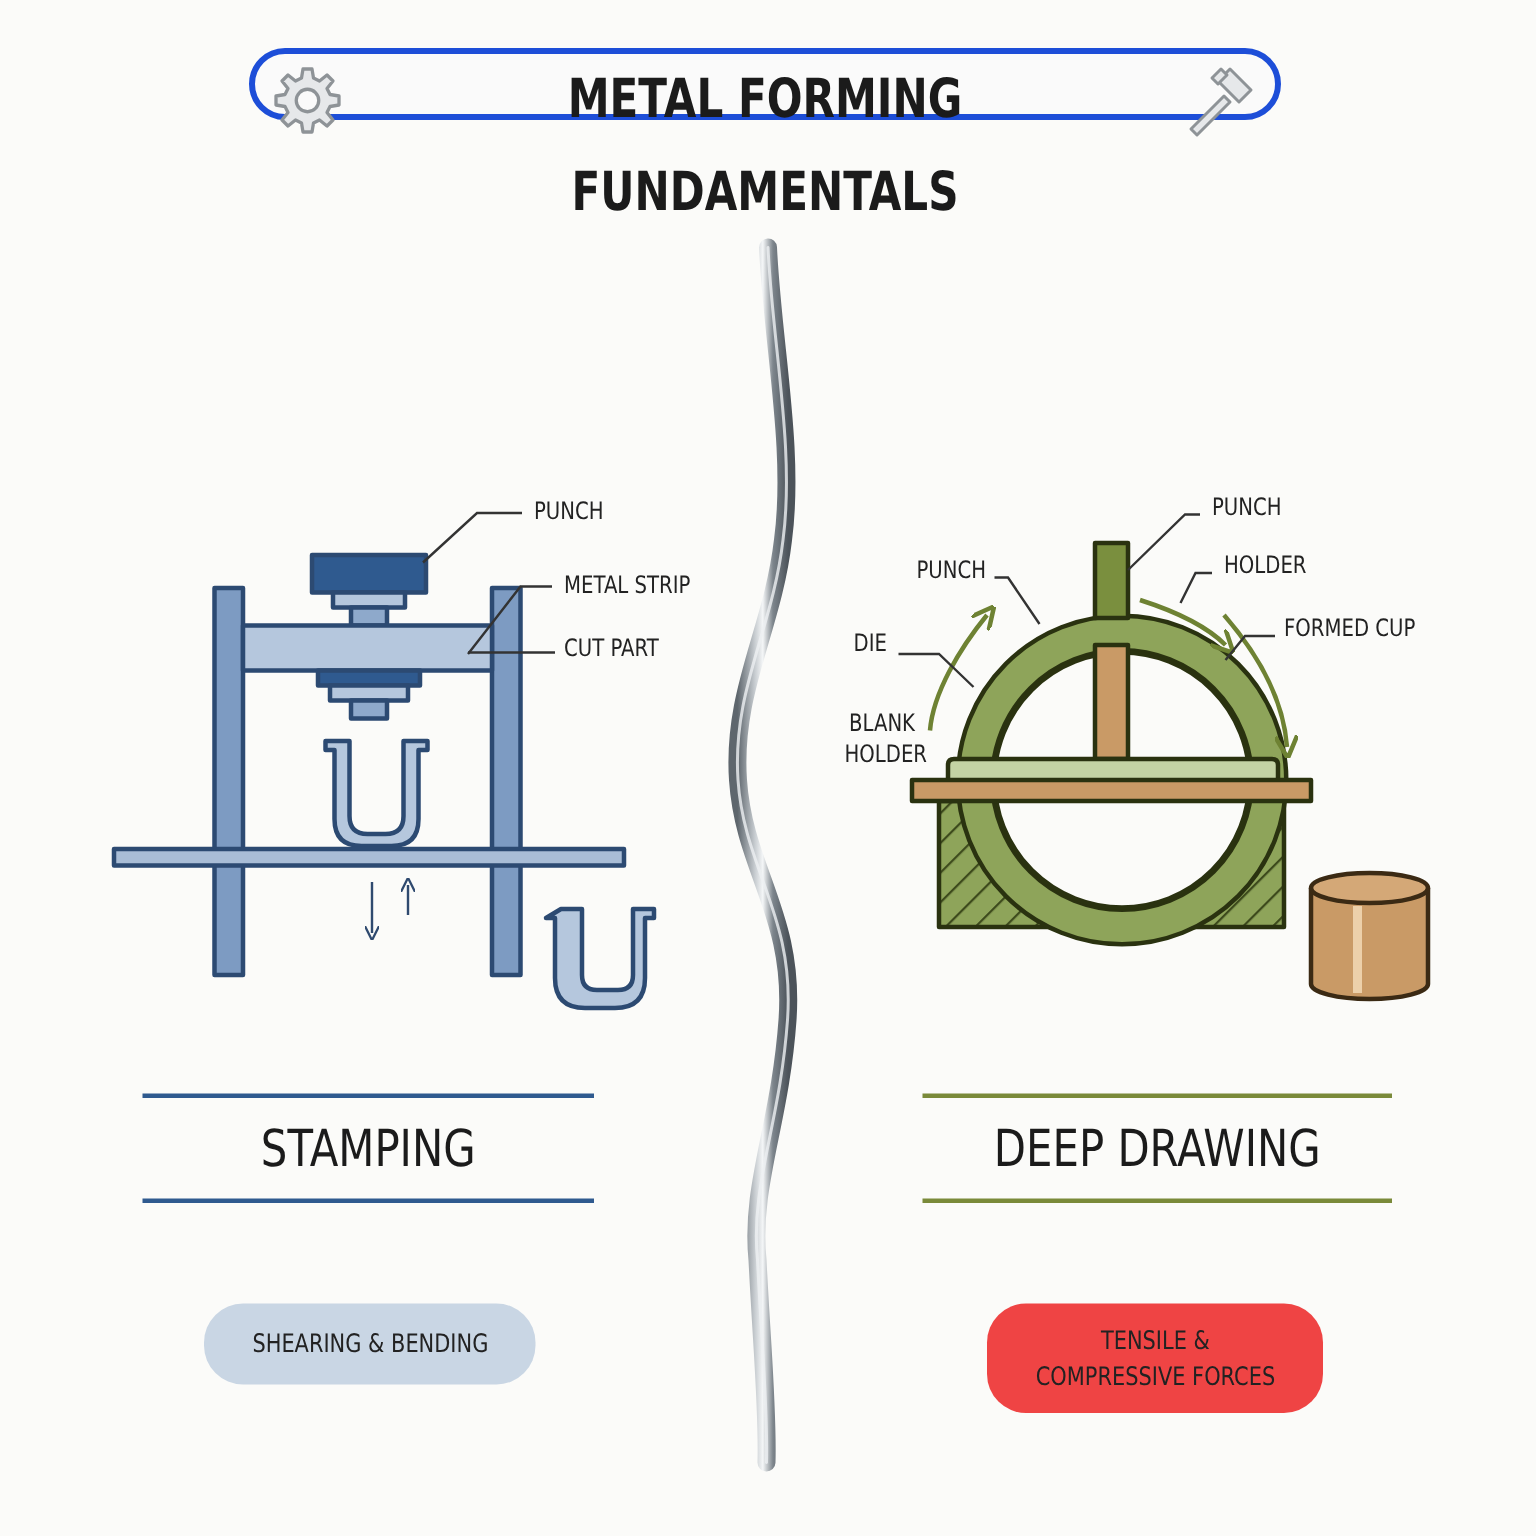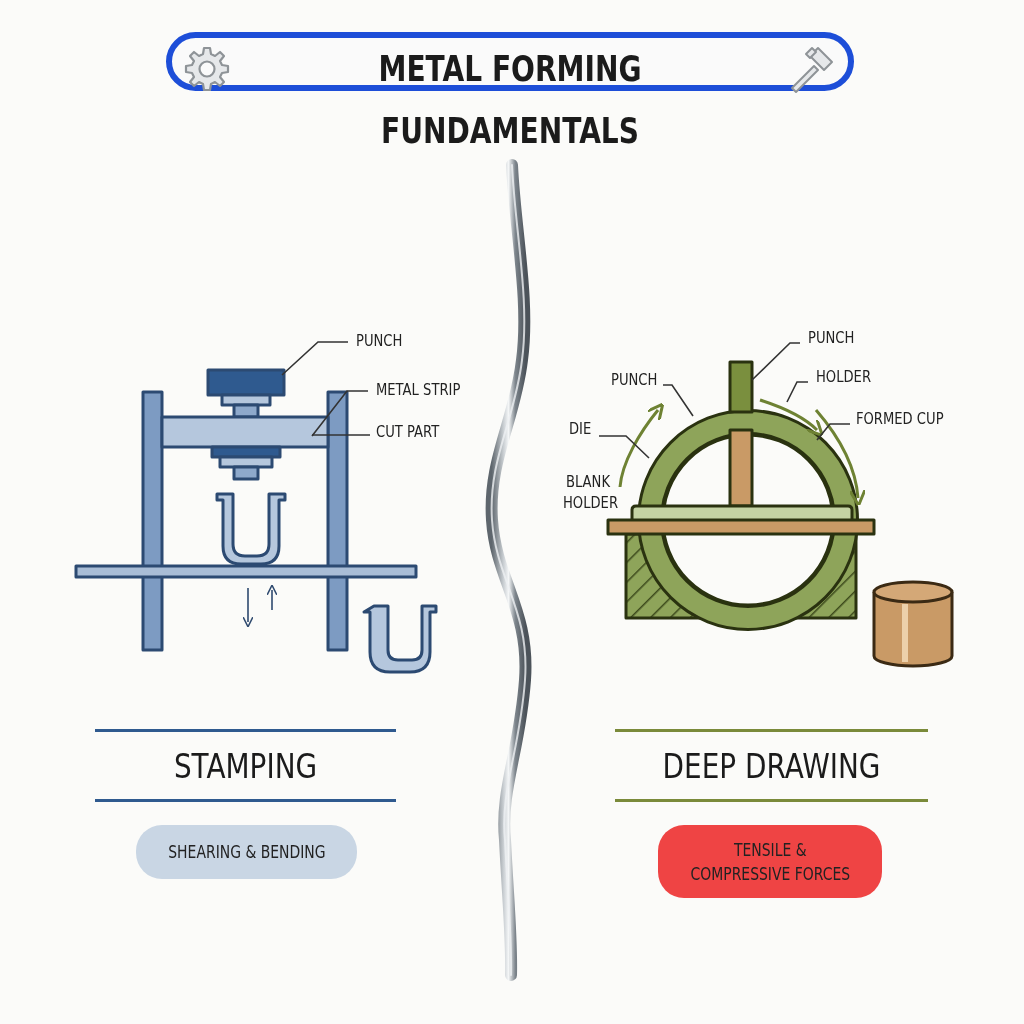--- a/index.html
+++ b/index.html
@@ -1,25 +1,25 @@
 <!DOCTYPE html>
 <html><head>
 <meta charset="utf-8">
 <style>
   html, body { margin:0; padding:0; }
   body { width:1024px; height:1024px; background:#fbfbf9; position:relative; overflow:hidden; font-family:"DejaVu Sans Condensed","DejaVu Sans","Liberation Sans",sans-serif; }
-  .title-pill { position:absolute; left:166px; top:32px; width:688px; height:59px; border:6px solid #1d4ed8; border-radius:36px; box-sizing:border-box; background:#fafafa; }
+  .title-pill { position:absolute; left:166px; top:32px; width:688px; height:48px; border:4px solid #1d4ed8; border-radius:36px; box-sizing:border-box; background:#fafafa; }
   .title-text { position:absolute; left:0; right:0; top:0; height:62px; line-height:62px; text-align:center; font-family:"DejaVu Sans","Liberation Sans",sans-serif; font-weight:bold; font-size:36px; color:#1b1b1b; letter-spacing:0px; transform:scaleX(0.78); transform-origin:center; }
   .gear { position:absolute; left:10px; top:6px; width:50px; height:50px; }
   .hammer { position:absolute; right:10px; top:6px; width:52px; height:52px; }
   .diagram-svg { position:absolute; left:0; top:0; width:1024px; height:1024px; }
   .lbl { position:absolute; font-family:"DejaVu Sans","Liberation Sans",sans-serif; font-size:16px; color:#222; white-space:nowrap; transform:scaleX(0.82); transform-origin:left center; line-height:20px; }
   .sec-title { position:absolute; font-family:"DejaVu Sans","Liberation Sans",sans-serif; font-size:34px; color:#1b1b1b; text-align:center; transform:scaleX(0.82); transform-origin:center; line-height:40px; }
   .rule { position:absolute; height:3px; }
-  .pill { position:absolute; border-radius:26px; display:flex; align-items:center; justify-content:center; text-align:center; font-family:"DejaVu Sans","Liberation Sans",sans-serif; font-size:17px; color:#222; line-height:24px; }
+  .pill { position:absolute; border-radius:26px; display:flex; align-items:center; justify-content:center; text-align:center; font-family:"DejaVu Sans","Liberation Sans",sans-serif; font-size:17px; color:#222; line-height:24px;margin-top:44px; }
   .pill span { display:inline-block; transform:scaleX(0.82); }
 </style>
 </head>
 <body>
 
 <div class="title-pill">
   <svg class="gear" viewBox="0 0 50 50">
     <g fill="#e6e8ea" stroke="#8e9397" stroke-width="2.2" stroke-linejoin="round">
       <path d="M22 4 h6 l1 6 l4 2 l5 -4 l4 4 l-4 5 l2 4 l6 1 v6 l-6 1 l-2 4 l4 5 l-4 4 l-5 -4 l-4 2 l-1 6 h-6 l-1 -6 l-4 -2 l-5 4 l-4 -4 l4 -5 l-2 -4 l-6 -1 v-6 l6 -1 l2 -4 l-4 -5 l4 -4 l5 4 l4 -2 z"></path>
       <circle cx="25" cy="25" r="7.5" fill="#fafafa"></circle>

